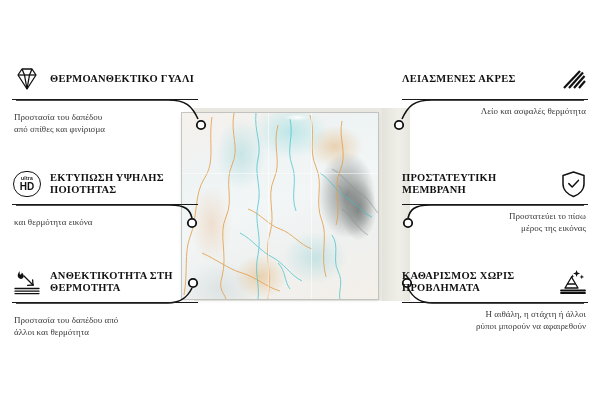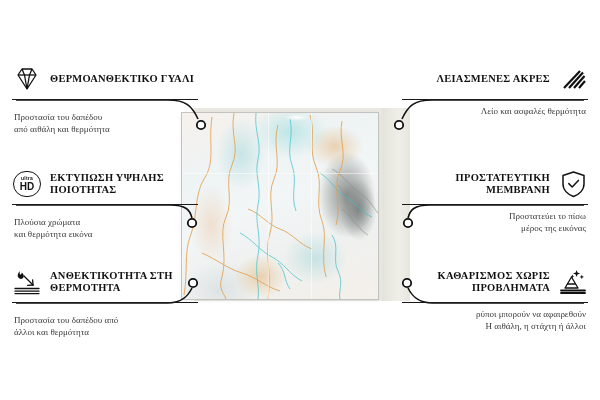--- a/index.html
+++ b/index.html
@@ -62,21 +62,21 @@
     display:flex;align-items:center;justify-content:center;
   }
   .title{
     font-family:"Liberation Serif", serif;
     font-size:10.5px;line-height:12.5px;font-weight:700;
     letter-spacing:.25px;color:#111111;
     text-transform:uppercase;
     flex:1 1 auto;
   }
   .feat-left .title{text-align:left;}
-  .feat-right .title{text-align:right;}
+  .feat-right .title{text-align:left;}
   .rule{height:1px;background:#1a1a1a;margin-top:3px;}
   .desc{
     font-family:"Liberation Serif", serif;
     font-size:9px;line-height:11.5px;color:#3a3a3a;margin-top:6px;
   }
   .feat-left .desc{text-align:left;padding-left:2px;margin-top:12px;}
   .feat-right .desc{text-align:right;padding-right:2px;}
   .desc span{display:block;}
 
   
@@ -162,40 +162,39 @@
         </svg>
       </span>
       <div class="title">
         <span>ΘΕΡΜΟΑΝΘΕΚΤΙΚΟ</span>
         <span>ΓΥΑΛΙ</span>
       </div>
     </div>
     <div class="rule"></div>
     <div class="desc">
       <span>Προστασία του δαπέδου</span>
-      <span>από αιθάλη και θερμότητα</span>
+      <span>από σπίθες και φινίρισμα</span>
     </div>
   </div>
 
   <div class="feature feat-left" style="top:167px;">
     <div class="head">
       <span class="icon">
         <span class="hd-box">
           <span class="hd-ultra">ultra</span>
           <span class="hd-hd">HD</span>
         </span>
       </span>
       <div class="title">
         <span>ΕΚΤΥΠΩΣΗ ΥΨΗΛΗΣ</span>
         <span>ΠΟΙΟΤΗΤΑΣ</span>
       </div>
     </div>
     <div class="rule"></div>
     <div class="desc">
-      <span>Πλούσια χρώματα</span>
       <span>και θερμότητα εικόνα</span>
     </div>
   </div>
 
   <div class="feature feat-left" style="top:265px;">
     <div class="head">
       <span class="icon">
         <svg width="30" height="28" viewBox="0 0 30 28" fill="none" stroke="#111" stroke-width="1.3" stroke-linecap="round" stroke-linejoin="round">
           <path d="M8 3 C5.5 5.5 5 8 6.5 9.8 C8 11.6 10.8 11.2 11.6 9 C12.2 7.2 11 5.6 9.6 4.6 C9.8 6 9 6.8 8.2 6.4 C7.4 6 7.6 4.4 8 3 Z" fill="#111" stroke="none"></path>
           <path d="M12 8 L21 17"></path>
@@ -277,18 +276,18 @@
           </g>
         </svg>
       </span>
       <div class="title">
         <span>ΚΑΘΑΡΙΣΜΟΣ ΧΩΡΙΣ</span>
         <span>ΠΡΟΒΛΗΜΑΤΑ</span>
       </div>
     </div>
     <div class="rule"></div>
     <div class="desc">
+      <span>Η αιθάλη, η στάχτη ή άλλοι</span>
       <span>ρύποι μπορούν να αφαιρεθούν</span>
-      <span>Η αιθάλη, η στάχτη ή άλλοι</span>
     </div>
   </div>
 
 </div>
 
 </body></html>

